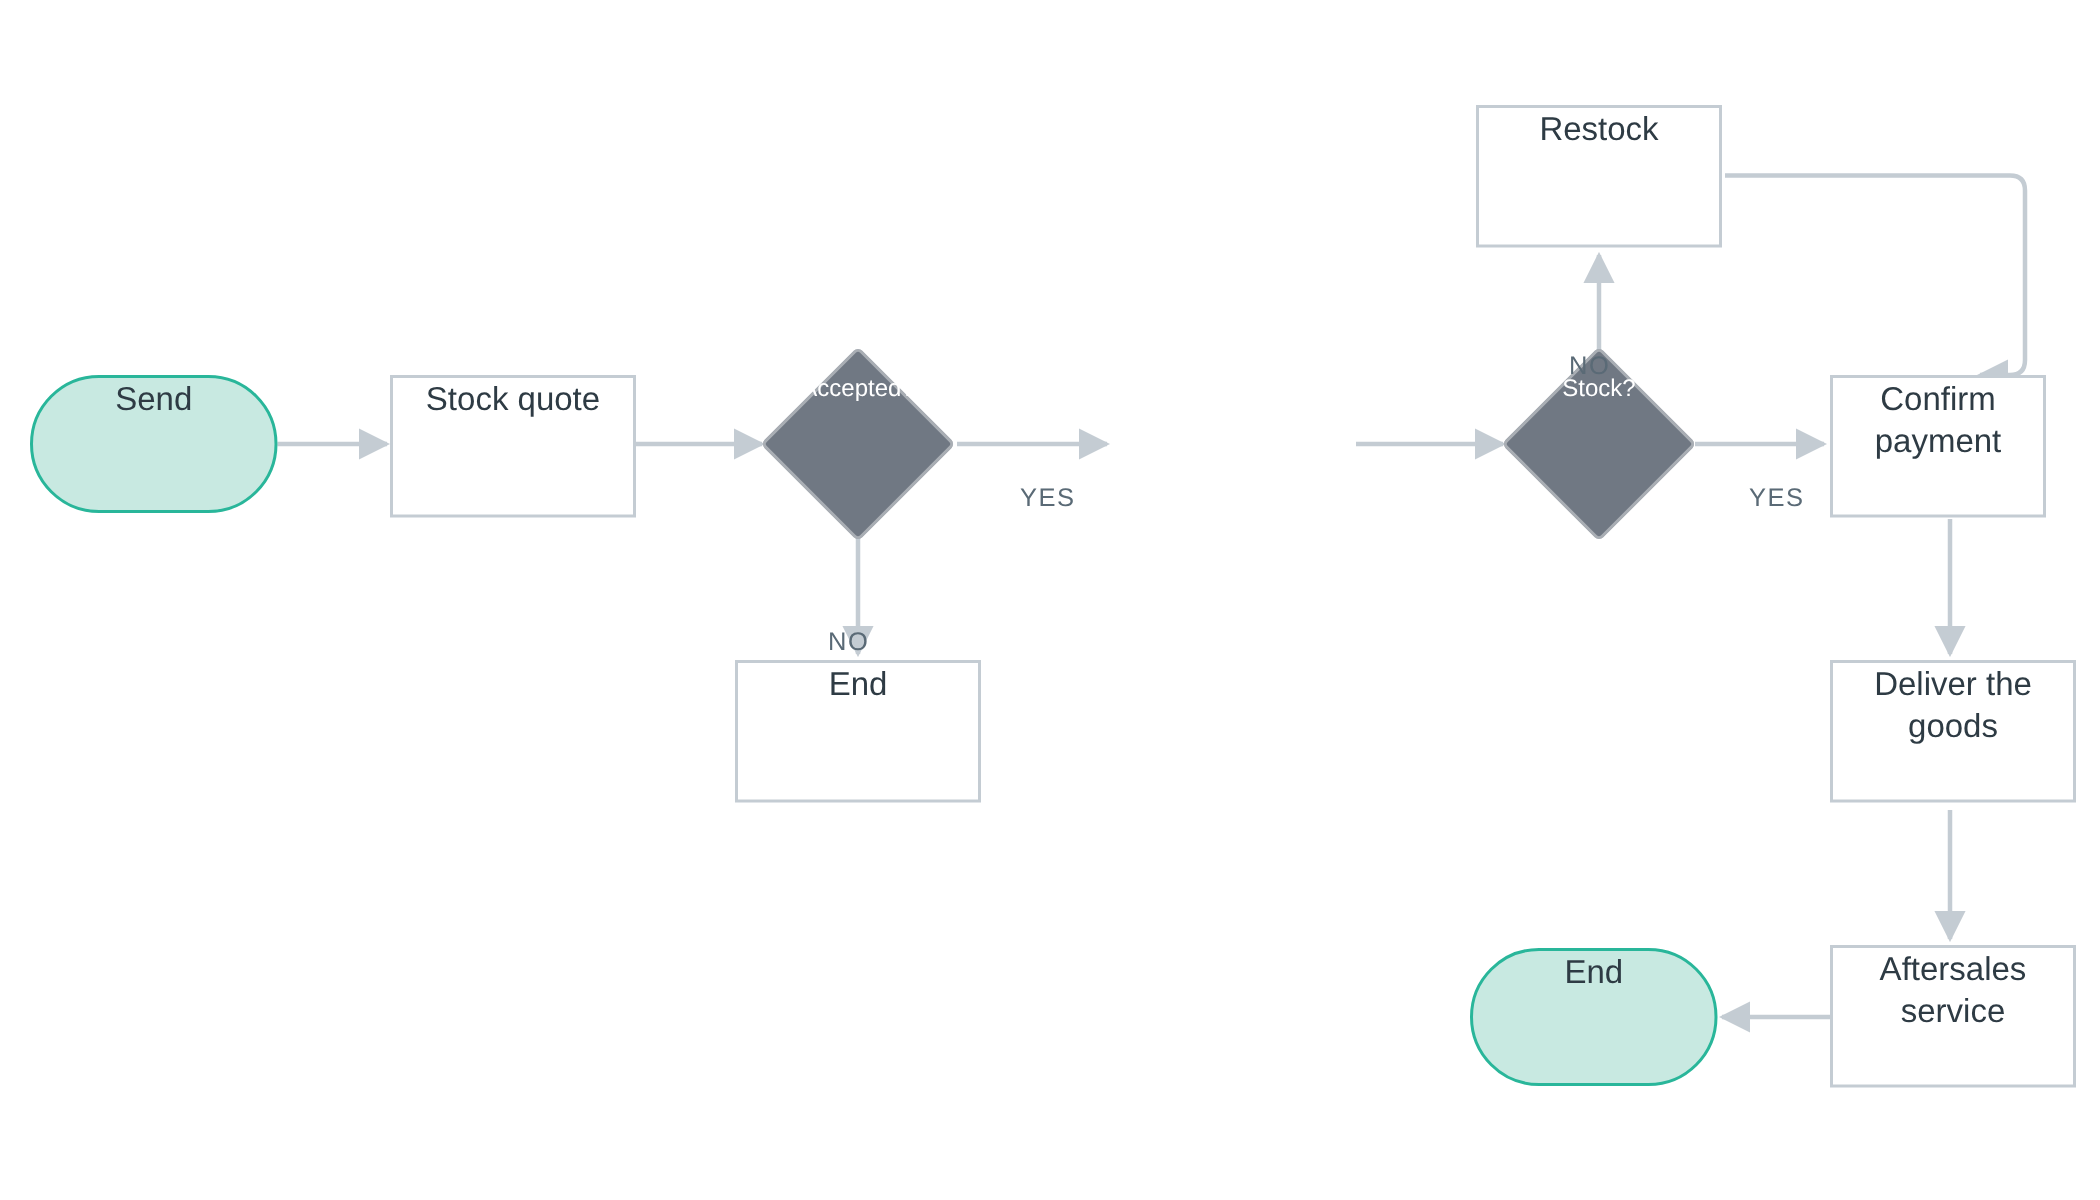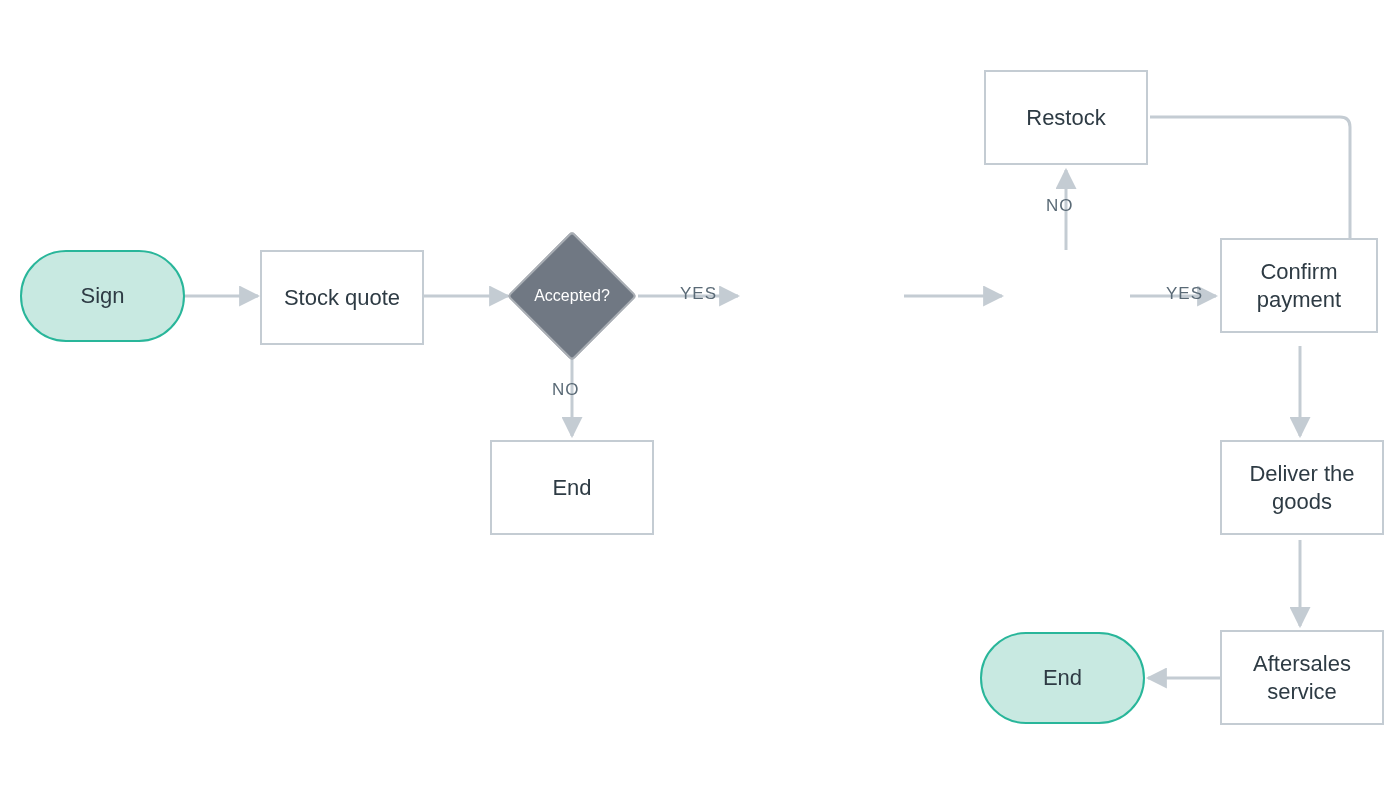--- a/index.html
+++ b/index.html
@@ -1,27 +1,27 @@
 <!DOCTYPE html>
 <html><head>
 <meta charset="utf-8">
 <style>
   html,body{margin:0;padding:0;width:1400px;height:800px;background:#fff;
     font-family:"Segoe UI",Arial,Helvetica,sans-serif;color:#2e3b44;}
   .canvas{position:relative;width:1400px;height:800px;}
-  .node{position:absolute;display:flex;align-items:center;justify-content:center;
+  .node{position:absolute;display:flex;justify-content:center;
     text-align:center;font-size:22px;line-height:1.25;box-sizing:border-box;}
   .terminator{background:#c8e9e1;border:2px solid #29b69a;border-radius:48px;}
   .process{background:#fff;border:2px solid #c4ccd3;}
   .decision{color:#fff;}
   .decision .diamond{position:absolute;inset:0;background:#707883;
     transform:rotate(45deg);border-radius:4px;
     box-shadow:0 0 0 2px rgba(255,255,255,.4) inset;}
   .decision .dlabel{position:relative;z-index:1;font-size:16px;}
-  .edge-label{position:absolute;font-size:17px;color:#5a6a76;letter-spacing:1px;}
+  .edge-label{position:absolute;font-size:17px;color:#5a6a76;letter-spacing:1px;margin-top:38px;}
   svg.arrows{position:absolute;inset:0;width:1400px;height:800px;pointer-events:none;}
 </style>
 </head>
 <body>
 
 <div class="canvas">
 
   <svg class="arrows">
     <defs>
       <marker id="ah" viewBox="0 0 10 10" refX="9" refY="5" markerWidth="7" markerHeight="7" orient="auto-start-reverse">
@@ -48,57 +48,61 @@
 
       <line x1="1300" y1="346" x2="1300" y2="436"></line>
 
       <line x1="1300" y1="540" x2="1300" y2="626"></line>
 
       <line x1="1220" y1="678" x2="1148" y2="678"></line>
     </g>
   </svg>
 
   <div class="node terminator" style="left:20px;top:250px;width:165px;height:92px">
-    <span>Sign</span>
+    <span>Send</span>
   </div>
 
   <div class="node process" style="left:260px;top:250px;width:164px;height:95px">
     <span>Stock quote</span>
   </div>
 
   <div class="node decision" style="left:526px;top:250px;width:92px;height:92px">
     <div class="diamond"></div>
     <span class="dlabel">Accepted?</span>
   </div>
 
   <div class="edge-label" style="left:680px;top:284px">YES</div>
   <div class="edge-label" style="left:552px;top:380px">NO</div>
 
   <div class="node process" style="left:490px;top:440px;width:164px;height:95px">
     <span>End</span>
   </div>
 
 
+  <div class="node decision" style="left:1020px;top:250px;width:92px;height:92px">
+    <div class="diamond"></div>
+    <span class="dlabel">Stock?</span>
+  </div>
 
   <div class="edge-label" style="left:1166px;top:284px">YES</div>
   <div class="edge-label" style="left:1046px;top:196px">NO</div>
 
   <div class="node process" style="left:984px;top:70px;width:164px;height:95px">
     <span>Restock</span>
   </div>
 
-  <div class="node process" style="left:1220px;top:238px;width:158px;height:95px;padding:0 6px">
+  <div class="node process" style="left:1220px;top:250px;width:144px;height:95px;padding:0 6px">
     <span>Confirm payment</span>
   </div>
 
   <div class="node process" style="left:1220px;top:440px;width:164px;height:95px;padding:0 24px">
     <span>Deliver the goods</span>
   </div>
 
-  <div class="node process" style="left:1220px;top:630px;width:164px;height:95px;padding:15px 6px">
+  <div class="node process" style="left:1220px;top:630px;width:164px;height:95px;padding:0 6px">
     <span>Aftersales service</span>
   </div>
 
   <div class="node terminator" style="left:980px;top:632px;width:165px;height:92px">
     <span>End</span>
   </div>
 
 </div>
 
 </body></html>

